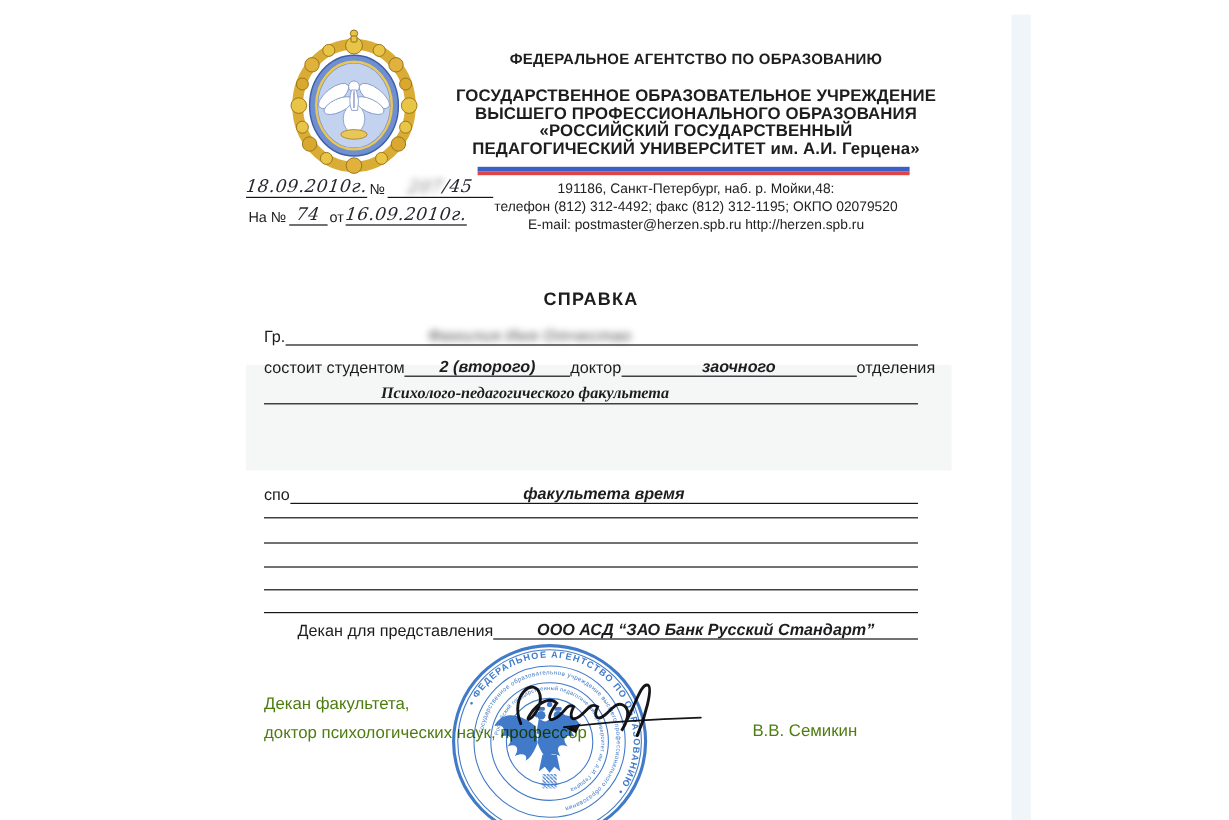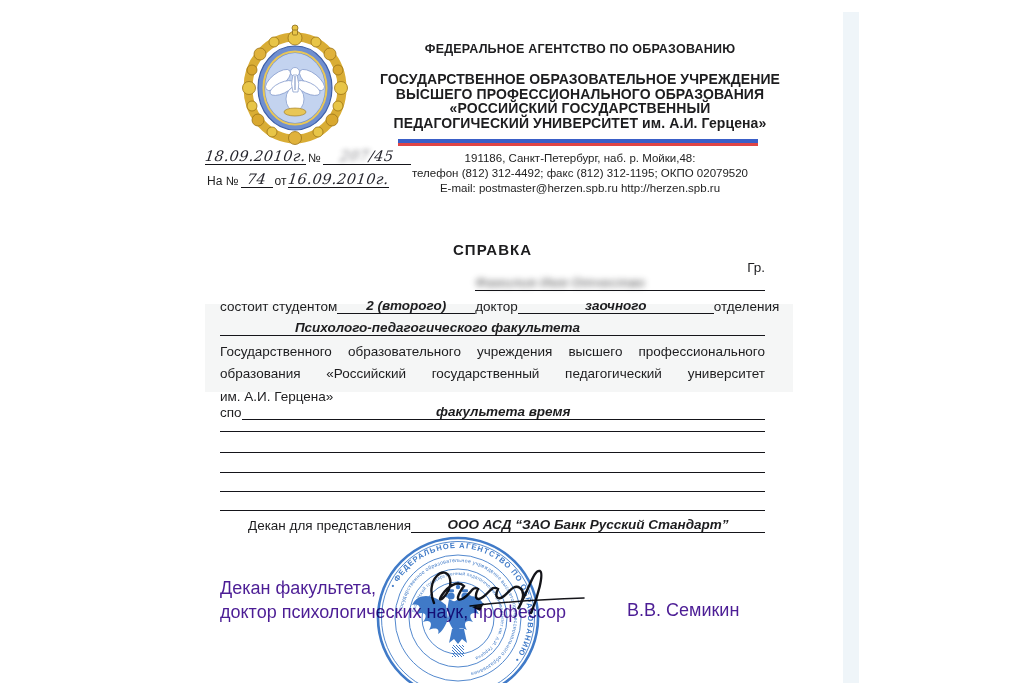--- a/index.html
+++ b/index.html
@@ -31,21 +31,21 @@
     pointer-events:none;white-space:nowrap;}
   
   .title{left:220px;top:229px;width:545px;text-align:center;font-size:15px;font-weight:bold;letter-spacing:1px;}
   .bodyrow{left:220px;width:545px;font-size:13.5px;display:flex;align-items:flex-end;white-space:nowrap;}
   .fill{flex:1;border-bottom:1.2px solid #15151a;display:flex;align-items:flex-end;justify-content:center;}
   .bi{font-weight:bold;font-style:italic;white-space:nowrap;}
   .para{left:220px;top:329px;width:545px;font-size:13.5px;line-height:22.4px;}
   .jline{text-align:justify;text-align-last:justify;}
   .blank{left:220px;width:545px;border-bottom:1.3px solid #15151a;height:0;}
   
-  .foot{font-size:18px;color:#4c1d95;}
+  .foot{font-size:14px;color:#4d7c0f;}
   .scanstripe{left:843px;top:0;width:16px;height:683px;background:rgba(219,232,241,.45);}
   .stamp{mix-blend-mode:multiply;opacity:.92;}
   .sig{mix-blend-mode:multiply;}
 </style>
 </head>
 <body>
 
 <div class="page">
 
   <div class="abs scanstripe"></div>
@@ -133,50 +133,45 @@
       <span class="uline" style="min-width:100px;">
         <span class="hand">16.09.2010г.</span>
       </span>
     </div>
   </div>
 
   <div class="abs wm-band"></div>
 
   <div class="abs title">СПРАВКА</div>
 
-  <div class="abs bodyrow" style="top:248px;flex-direction:column;">
+  <div class="abs bodyrow" style="top:260px;">
     <span>Гр.</span>
     <span class="fill">
       <span class="bi blur3" style="margin-right:120px;">Фамилия Имя Отчество</span>
     </span>
   </div>
 
   <div class="abs bodyrow" style="top:286px;">
     <span>состоит студентом</span>
     <span class="fill" style="flex:0 0 138px;">
       <span class="bi">2 (второго)</span>
     </span>
     <span>доктор</span>
     <span class="fill" style="flex:0 0 196px;">
       <span class="bi">заочного</span>
     </span>
     <span>отделения</span>
   </div>
 
   <div class="abs bodyrow" style="top:308px;">
     <span class="fill">
-      <span class="bi" style="margin-right:110px;">Психолого-педагогического факультета</span>
-    </span>
-  </div>
-
-  <div class="abs para">
-    <div class="jline">Государственного образовательного учреждения высшего профессионального</div>
-    <div class="jline">образования «Российский государственный педагогический университет</div>
-    <div>им. А.И. Герцена»</div>
-  </div>
+      <span class="bi" style="margin-right:110px;font-family:Liberation Serif, serif;">Психолого-педагогического факультета</span>
+    </span>
+  </div>
+
 
   <div class="abs bodyrow" style="top:392px;">
     <span>с</span>
     <span>по</span>
     <span class="fill" style="flex:1;">
       <span class="bi">факультета время</span>
     </span>
   </div>
 
   <div class="abs blank" style="top:419px;"></div>

